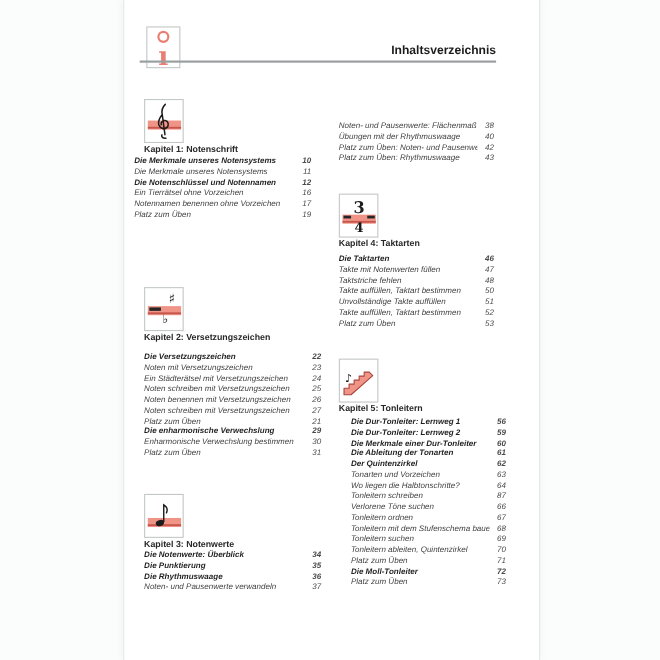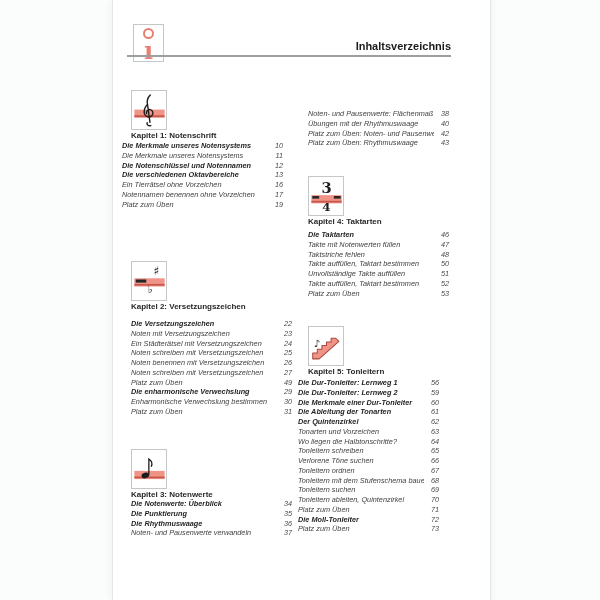--- a/index.html
+++ b/index.html
@@ -20,21 +20,21 @@
         border:1px solid var(--border,#c3c7c7);box-sizing:border-box;
         display:flex;align-items:center;justify-content:center;}
   .chapter-label{position:absolute;font-size:8px;line-height:9px;font-weight:bold;
         color:#282828;white-space:nowrap;}
   .items{position:absolute;}
   .row{display:flex;align-items:center;height:9.75px;
         font-style:italic;font-size:7.3px;line-height:9.75px;color:var(--text,#3f3f3f);}
   .row .t{flex:1;white-space:nowrap;overflow:hidden;}
   .row .p{width:15px;text-align:right;color:#4a4a4a;font-weight:normal;}
   .row.b{font-weight:bold;color:var(--text_bold,#1f1f1f);}
-  .row.b .p{font-weight:normal;}
+  .row.b .p{font-weight:bold;}
 </style>
 </head>
 <body>
 
 <div class="canvas">
   <div class="page">
 
     <div class="info-box">
         <div class="iring"></div>
         <div class="istem">ı</div>
@@ -58,24 +58,20 @@
             <span class="t">Die Merkmale unseres Notensystems</span>
             <span class="p">10</span>
           </div>
           <div class="row">
             <span class="t">Die Merkmale unseres Notensystems</span>
             <span class="p">11</span>
           </div>
           <div class="row b">
             <span class="t">Die Notenschlüssel und Notennamen</span>
             <span class="p">12</span>
-          </div>
-          <div class="row b">
-            <span class="t">Die verschiedenen Oktavbereiche</span>
-            <span class="p">13</span>
           </div>
           <div class="row">
             <span class="t">Ein Tierrätsel ohne Vorzeichen</span>
             <span class="p">16</span>
           </div>
           <div class="row">
             <span class="t">Notennamen benennen ohne Vorzeichen</span>
             <span class="p">17</span>
           </div>
           <div class="row">
@@ -113,21 +109,21 @@
           <div class="row">
             <span class="t">Noten benennen mit Versetzungszeichen</span>
             <span class="p">26</span>
           </div>
           <div class="row">
             <span class="t">Noten schreiben mit Versetzungszeichen</span>
             <span class="p">27</span>
           </div>
           <div class="row">
             <span class="t">Platz zum Üben</span>
-            <span class="p">49</span>
+            <span class="p">21</span>
           </div>
           <div class="row b">
             <span class="t">Die enharmonische Verwechslung</span>
             <span class="p">29</span>
           </div>
           <div class="row">
             <span class="t">Enharmonische Verwechslung bestimmen</span>
             <span class="p">30</span>
           </div>
           <div class="row">
@@ -221,21 +217,21 @@
             <span class="p">53</span>
           </div>
         </div>
         <div class="icon-box" style="left: 195px; top: 326px;">
           <svg width="33" height="37" viewBox="0 0 36 40">
       <polygon points="3,27 8,27 8,23 13,23 13,19 18,19 18,15 23,15 23,11 28,11 31.5,14.5 10,33.5 3,33.5" fill="var(--band)" stroke="#a8463c" stroke-width="1.1" stroke-linejoin="round"></polygon>
       <text x="4" y="21" font-size="11" font-family="'DejaVu Sans',sans-serif" fill="#141414">♪</text>
           </svg>
         </div>
         <div class="chapter-label" style="left: 195px; top: 367px;">Kapitel 5: Tonleitern</div>
-        <div class="items" style="left: 185px; top: 378px; width: 141px;">
+        <div class="items" style="left: 206px; top: 378px; width: 141px;">
           <div class="row b">
             <span class="t">Die Dur-Tonleiter: Lernweg 1</span>
             <span class="p">56</span>
           </div>
           <div class="row b">
             <span class="t">Die Dur-Tonleiter: Lernweg 2</span>
             <span class="p">59</span>
           </div>
           <div class="row b">
             <span class="t">Die Merkmale einer Dur-Tonleiter</span>
@@ -252,21 +248,21 @@
           <div class="row">
             <span class="t">Tonarten und Vorzeichen</span>
             <span class="p">63</span>
           </div>
           <div class="row">
             <span class="t">Wo liegen die Halbtonschritte?</span>
             <span class="p">64</span>
           </div>
           <div class="row">
             <span class="t">Tonleitern schreiben</span>
-            <span class="p">65</span>
+            <span class="p">87</span>
           </div>
           <div class="row">
             <span class="t">Verlorene Töne suchen</span>
             <span class="p">66</span>
           </div>
           <div class="row">
             <span class="t">Tonleitern ordnen</span>
             <span class="p">67</span>
           </div>
           <div class="row">

